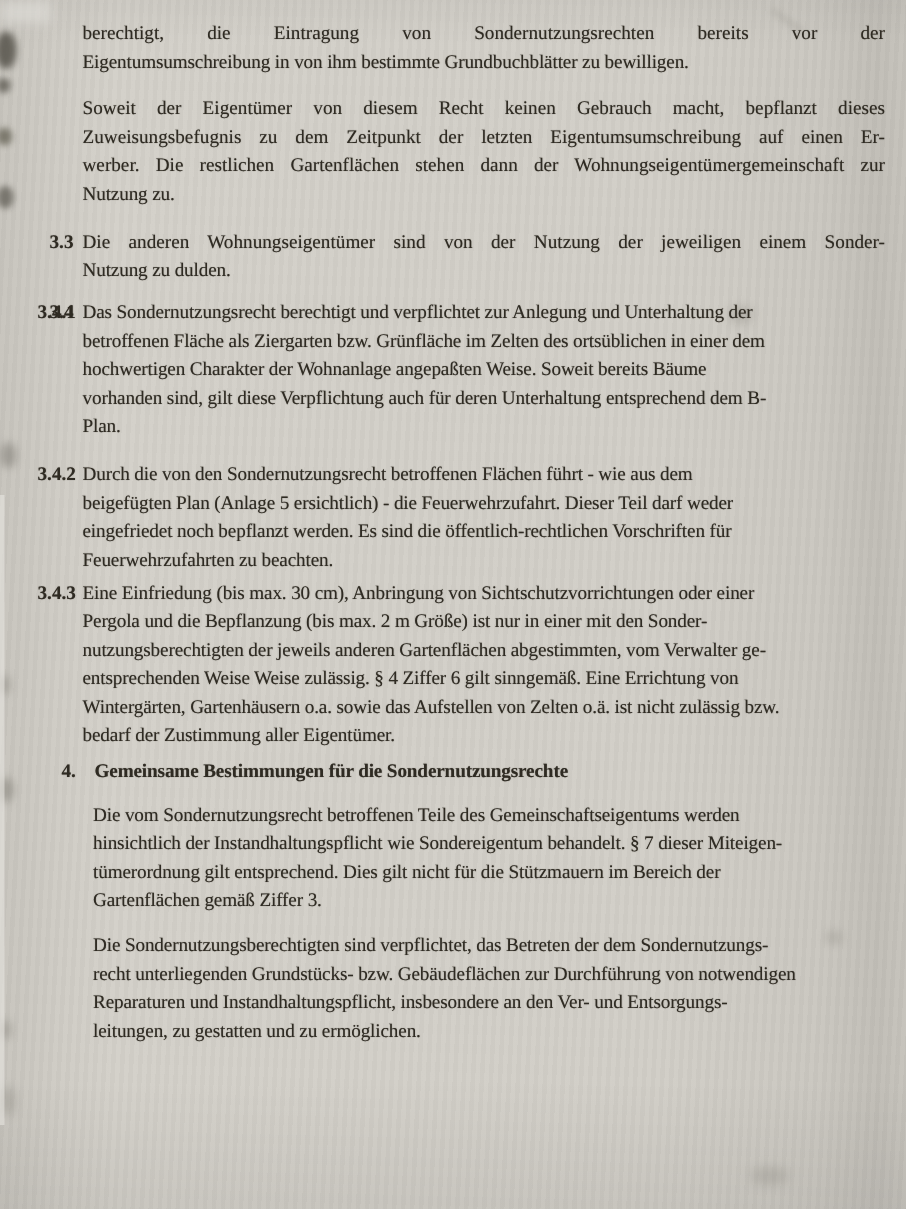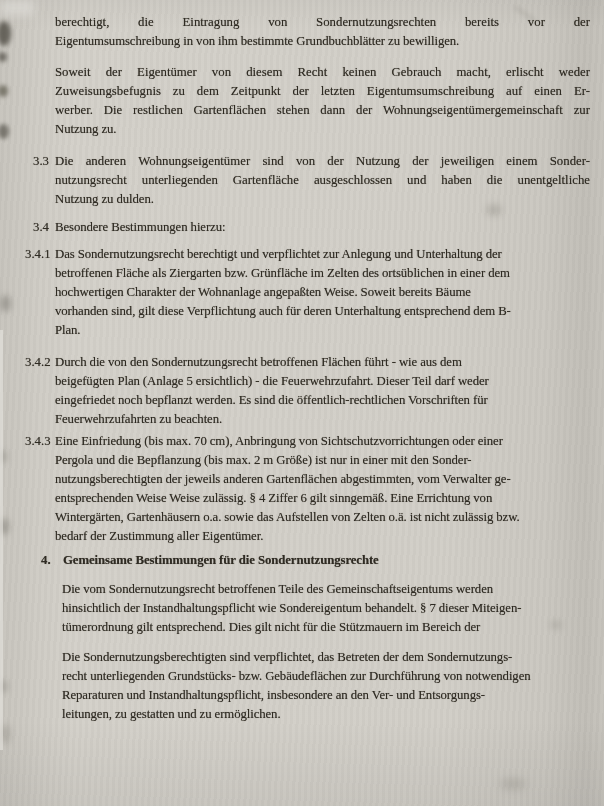--- a/index.html
+++ b/index.html
@@ -15,21 +15,21 @@
       linear-gradient(180deg, rgba(0,0,0,.035) 0, rgba(0,0,0,0) 30px, rgba(0,0,0,0) 720px, rgba(0,0,0,.05) 806px),
       linear-gradient(90deg, #c7c4bd 0, #cfccc5 40px, #d3d0c9 75px, #d1cec7 440px, #cac7c0 545px, #c1beb7 585px, #c6c3bc 604px);
   }
   .content{
     position:absolute;left:0;top:13px;width:604px;
     color:#2f2b23;font-size:12.8px;line-height:19px;
     text-shadow:0 0 .7px rgba(47,43,35,.55);
     filter:blur(.2px);
   }
   .item{position:relative;padding-left:55px;margin-bottom:11px;}
-  .item .num{position:absolute;top:0;}
+  .item .num{position:absolute;top:0;font-weight:bold;}
   .n-short{left:33px;}
   .n-long{left:25px;text-align:right;}
   .n-head{left:41px;font-weight:bold;}
   .text{width:535px;}
   .line{letter-spacing:-0.1px;white-space:nowrap;}
   .line.j{white-space:normal;text-align:justify;text-align-last:justify;letter-spacing:0;}
   .heading .text{padding-left:8px;font-weight:bold;letter-spacing:.6px;width:520px;}
   .ind2{padding-left:62px;}
   .ind2 .text{width:525px;}
   
@@ -71,39 +71,35 @@
   <div class="content">
     <div id="doc-items">
         <div class="item">
           <div class="text">
             <div class="line j">berechtigt, die Eintragung von Sondernutzungsrechten bereits vor der</div>
             <div class="line">Eigentumsumschreibung in von ihm bestimmte Grundbuchblätter zu bewilligen.</div>
           </div>
         </div>
         <div class="item">
           <div class="text">
-            <div class="line j">Soweit der Eigentümer von diesem Recht keinen Gebrauch macht, erlischt weder</div>
+            <div class="line j">Soweit der Eigentümer von diesem Recht keinen Gebrauch macht, bepflanzt dieses</div>
             <div class="line j">Zuweisungsbefugnis zu dem Zeitpunkt der letzten Eigentumsumschreibung auf einen Er-</div>
             <div class="line j">werber. Die restlichen Gartenflächen stehen dann der Wohnungseigentümergemeinschaft zur</div>
             <div class="line">Nutzung zu.</div>
           </div>
         </div>
         <div class="item">
           <span class="num n-short">3.3</span>
           <div class="text">
             <div class="line j">Die anderen Wohnungseigentümer sind von der Nutzung der jeweiligen einem Sonder-</div>
-            <div class="line j">nutzungsrecht unterliegenden Gartenfläche ausgeschlossen und haben die unentgeltliche</div>
             <div class="line">Nutzung zu dulden.</div>
           </div>
         </div>
         <div class="item">
           <span class="num n-short">3.4</span>
-          <div class="text">
-            <div class="line">Besondere Bestimmungen hierzu:</div>
-          </div>
         </div>
         <div class="item">
           <span class="num n-long">3.4.1</span>
           <div class="text">
             <div class="line">Das Sondernutzungsrecht berechtigt und verpflichtet zur Anlegung und Unterhaltung der</div>
             <div class="line">betroffenen Fläche als Ziergarten bzw. Grünfläche im Zelten des ortsüblichen in einer dem</div>
             <div class="line">hochwertigen Charakter der Wohnanlage angepaßten Weise. Soweit bereits Bäume</div>
             <div class="line">vorhanden sind, gilt diese Verpflichtung auch für deren Unterhaltung entsprechend dem B-</div>
             <div class="line">Plan.</div>
           </div>
@@ -113,39 +109,40 @@
           <div class="text">
             <div class="line">Durch die von den Sondernutzungsrecht betroffenen Flächen führt - wie aus dem</div>
             <div class="line">beigefügten Plan (Anlage 5 ersichtlich) - die Feuerwehrzufahrt. Dieser Teil darf weder</div>
             <div class="line">eingefriedet noch bepflanzt werden. Es sind die öffentlich-rechtlichen Vorschriften für</div>
             <div class="line">Feuerwehrzufahrten zu beachten.</div>
           </div>
         </div>
         <div class="item">
           <span class="num n-long">3.4.3</span>
           <div class="text">
-            <div class="line">Eine Einfriedung (bis max. 70 cm), Anbringung von Sichtschutzvorrichtungen oder einer</div>
+            <div class="line">Eine Einfriedung (bis max. 30 cm), Anbringung von Sichtschutzvorrichtungen oder einer</div>
             <div class="line">Pergola und die Bepflanzung (bis max. 2 m Größe) ist nur in einer mit den Sonder-</div>
             <div class="line">nutzungsberechtigten der jeweils anderen Gartenflächen abgestimmten, vom Verwalter ge-</div>
             <div class="line">entsprechenden Weise Weise zulässig. § 4 Ziffer 6 gilt sinngemäß. Eine Errichtung von</div>
             <div class="line">Wintergärten, Gartenhäusern o.a. sowie das Aufstellen von Zelten o.ä. ist nicht zulässig bzw.</div>
             <div class="line">bedarf der Zustimmung aller Eigentümer.</div>
           </div>
         </div>
         <div class="item heading">
           <span class="num n-head">4.</span>
           <div class="text">
             <div class="line">Gemeinsame Bestimmungen für die Sondernutzungsrechte</div>
           </div>
         </div>
         <div class="item ind2">
           <div class="text">
             <div class="line">Die vom Sondernutzungsrecht betroffenen Teile des Gemeinschaftseigentums werden</div>
             <div class="line">hinsichtlich der Instandhaltungspflicht wie Sondereigentum behandelt. § 7 dieser Miteigen-</div>
             <div class="line">tümerordnung gilt entsprechend. Dies gilt nicht für die Stützmauern im Bereich der</div>
+            <div class="line">Gartenflächen gemäß Ziffer 3.</div>
           </div>
         </div>
         <div class="item ind2">
           <div class="text">
             <div class="line">Die Sondernutzungsberechtigten sind verpflichtet, das Betreten der dem Sondernutzungs-</div>
             <div class="line">recht unterliegenden Grundstücks- bzw. Gebäudeflächen zur Durchführung von notwendigen</div>
             <div class="line">Reparaturen und Instandhaltungspflicht, insbesondere an den Ver- und Entsorgungs-</div>
             <div class="line">leitungen, zu gestatten und zu ermöglichen.</div>
           </div>
         </div>

